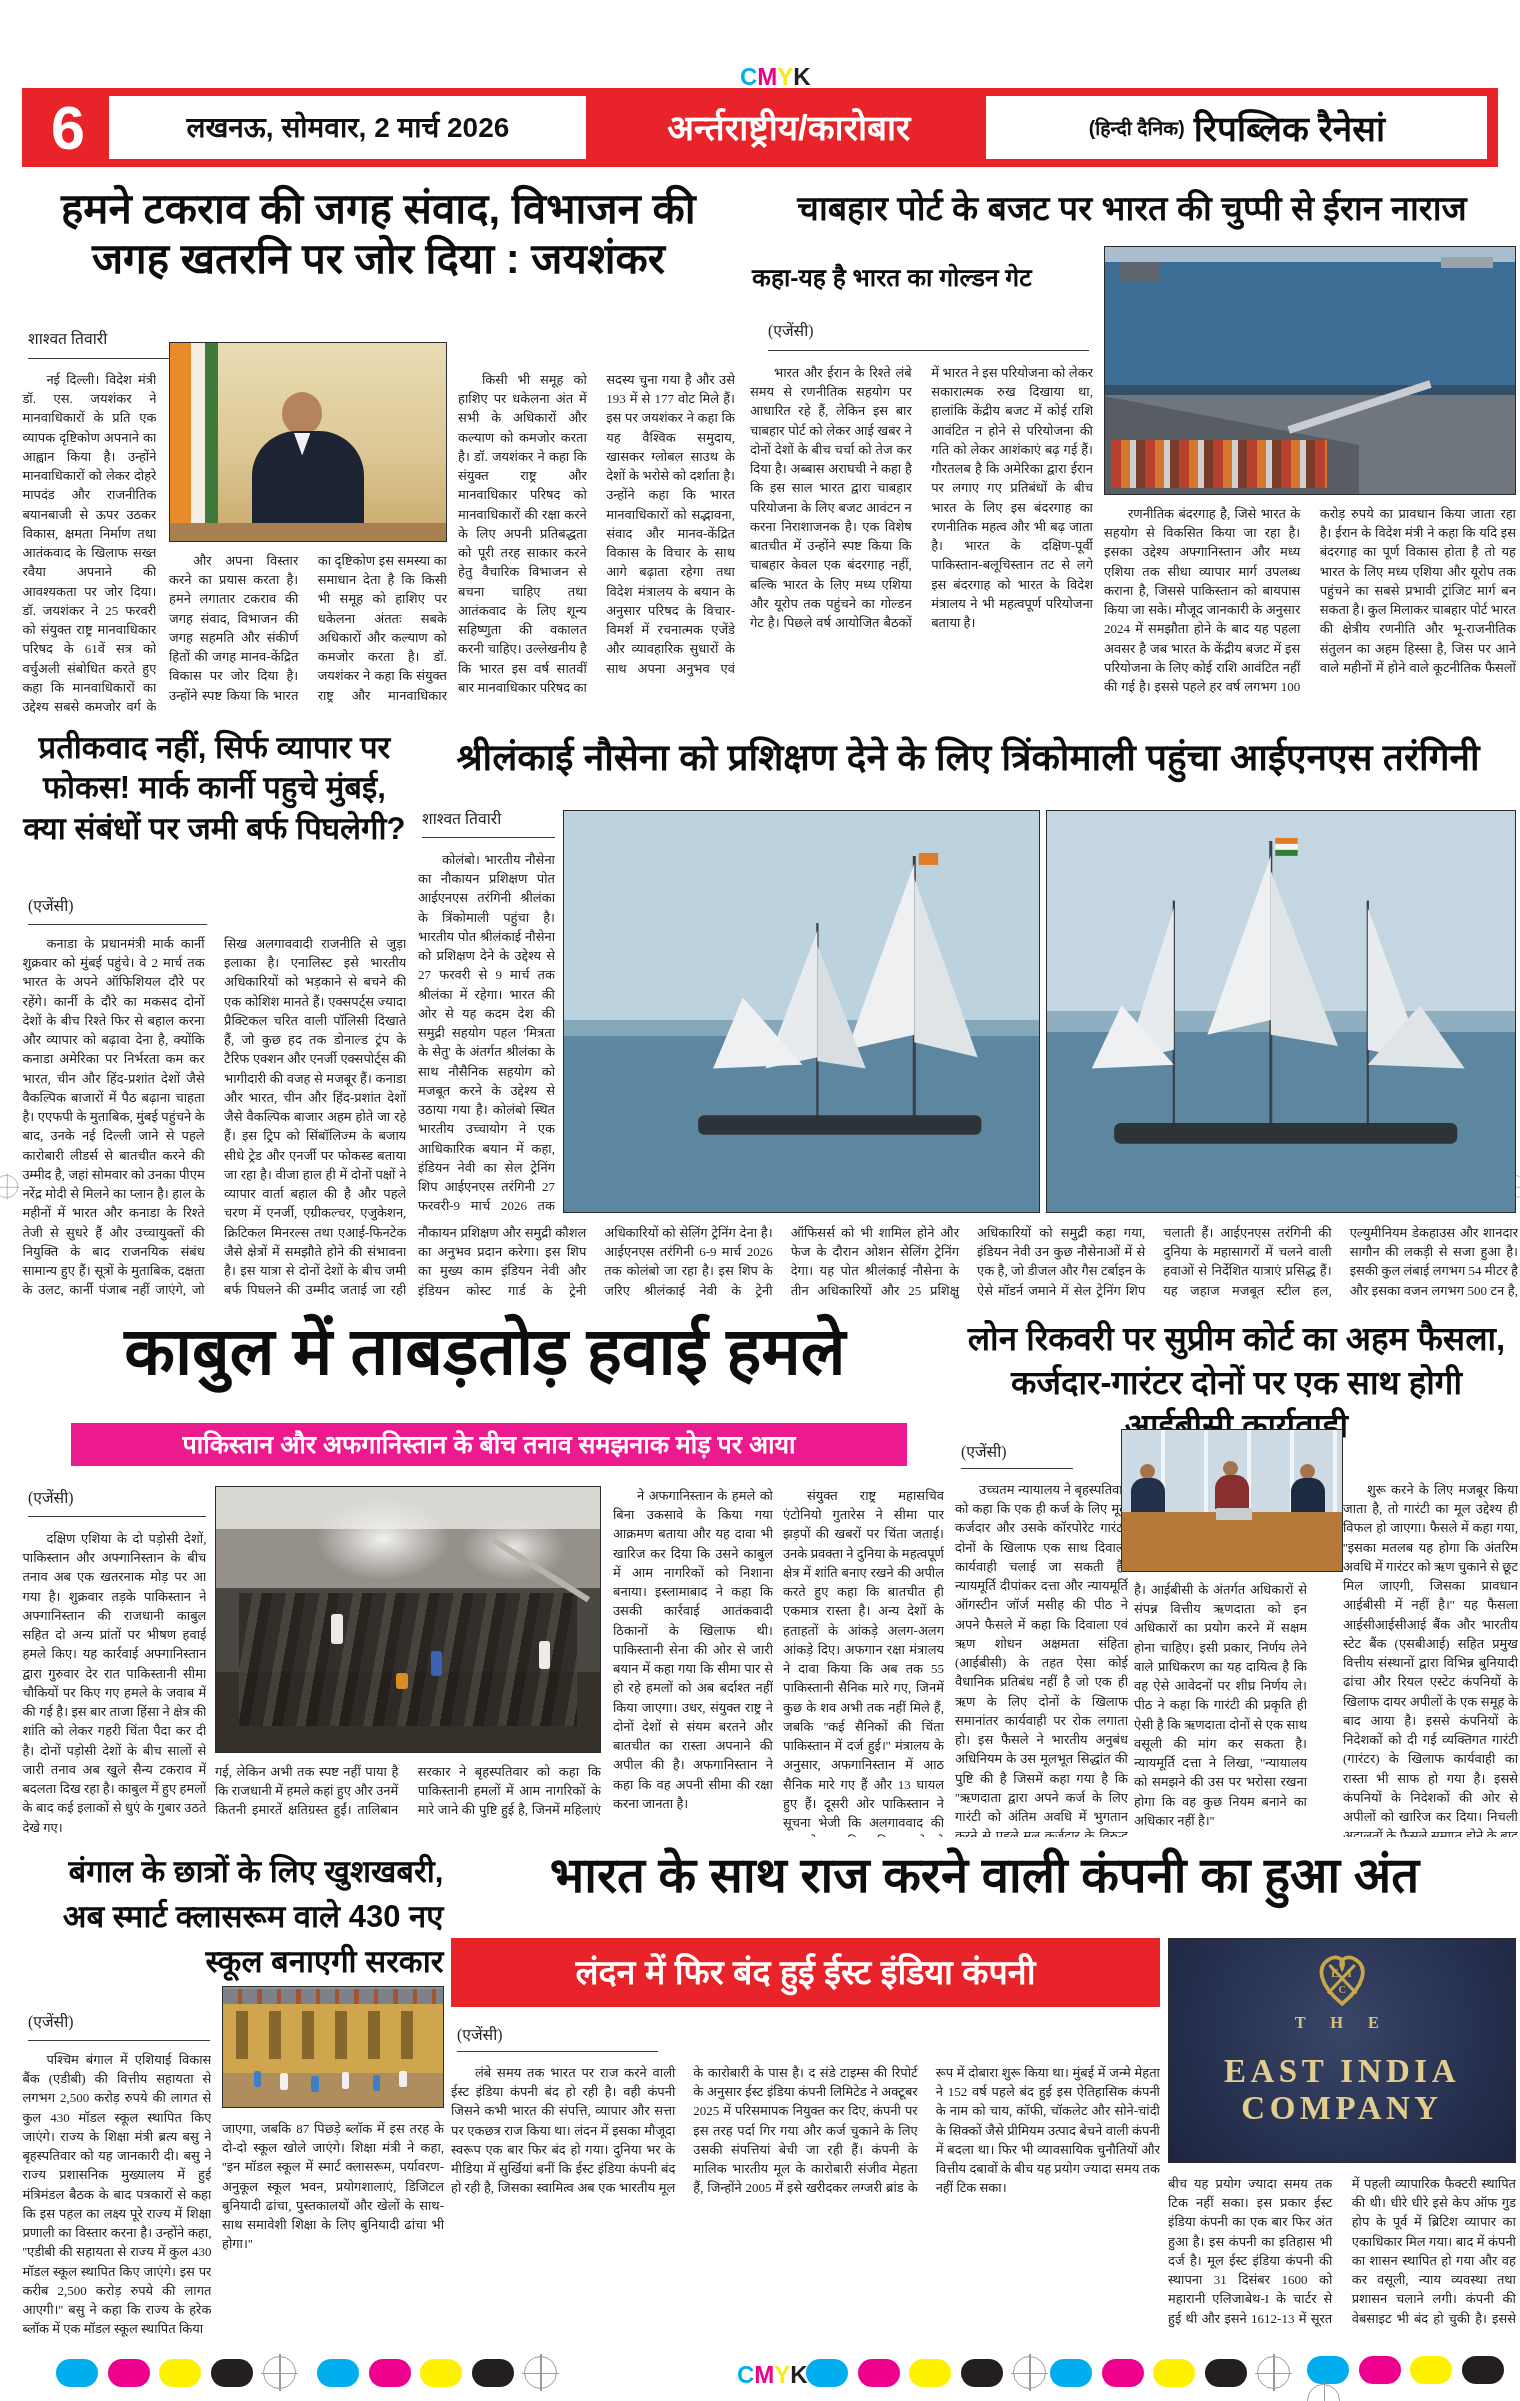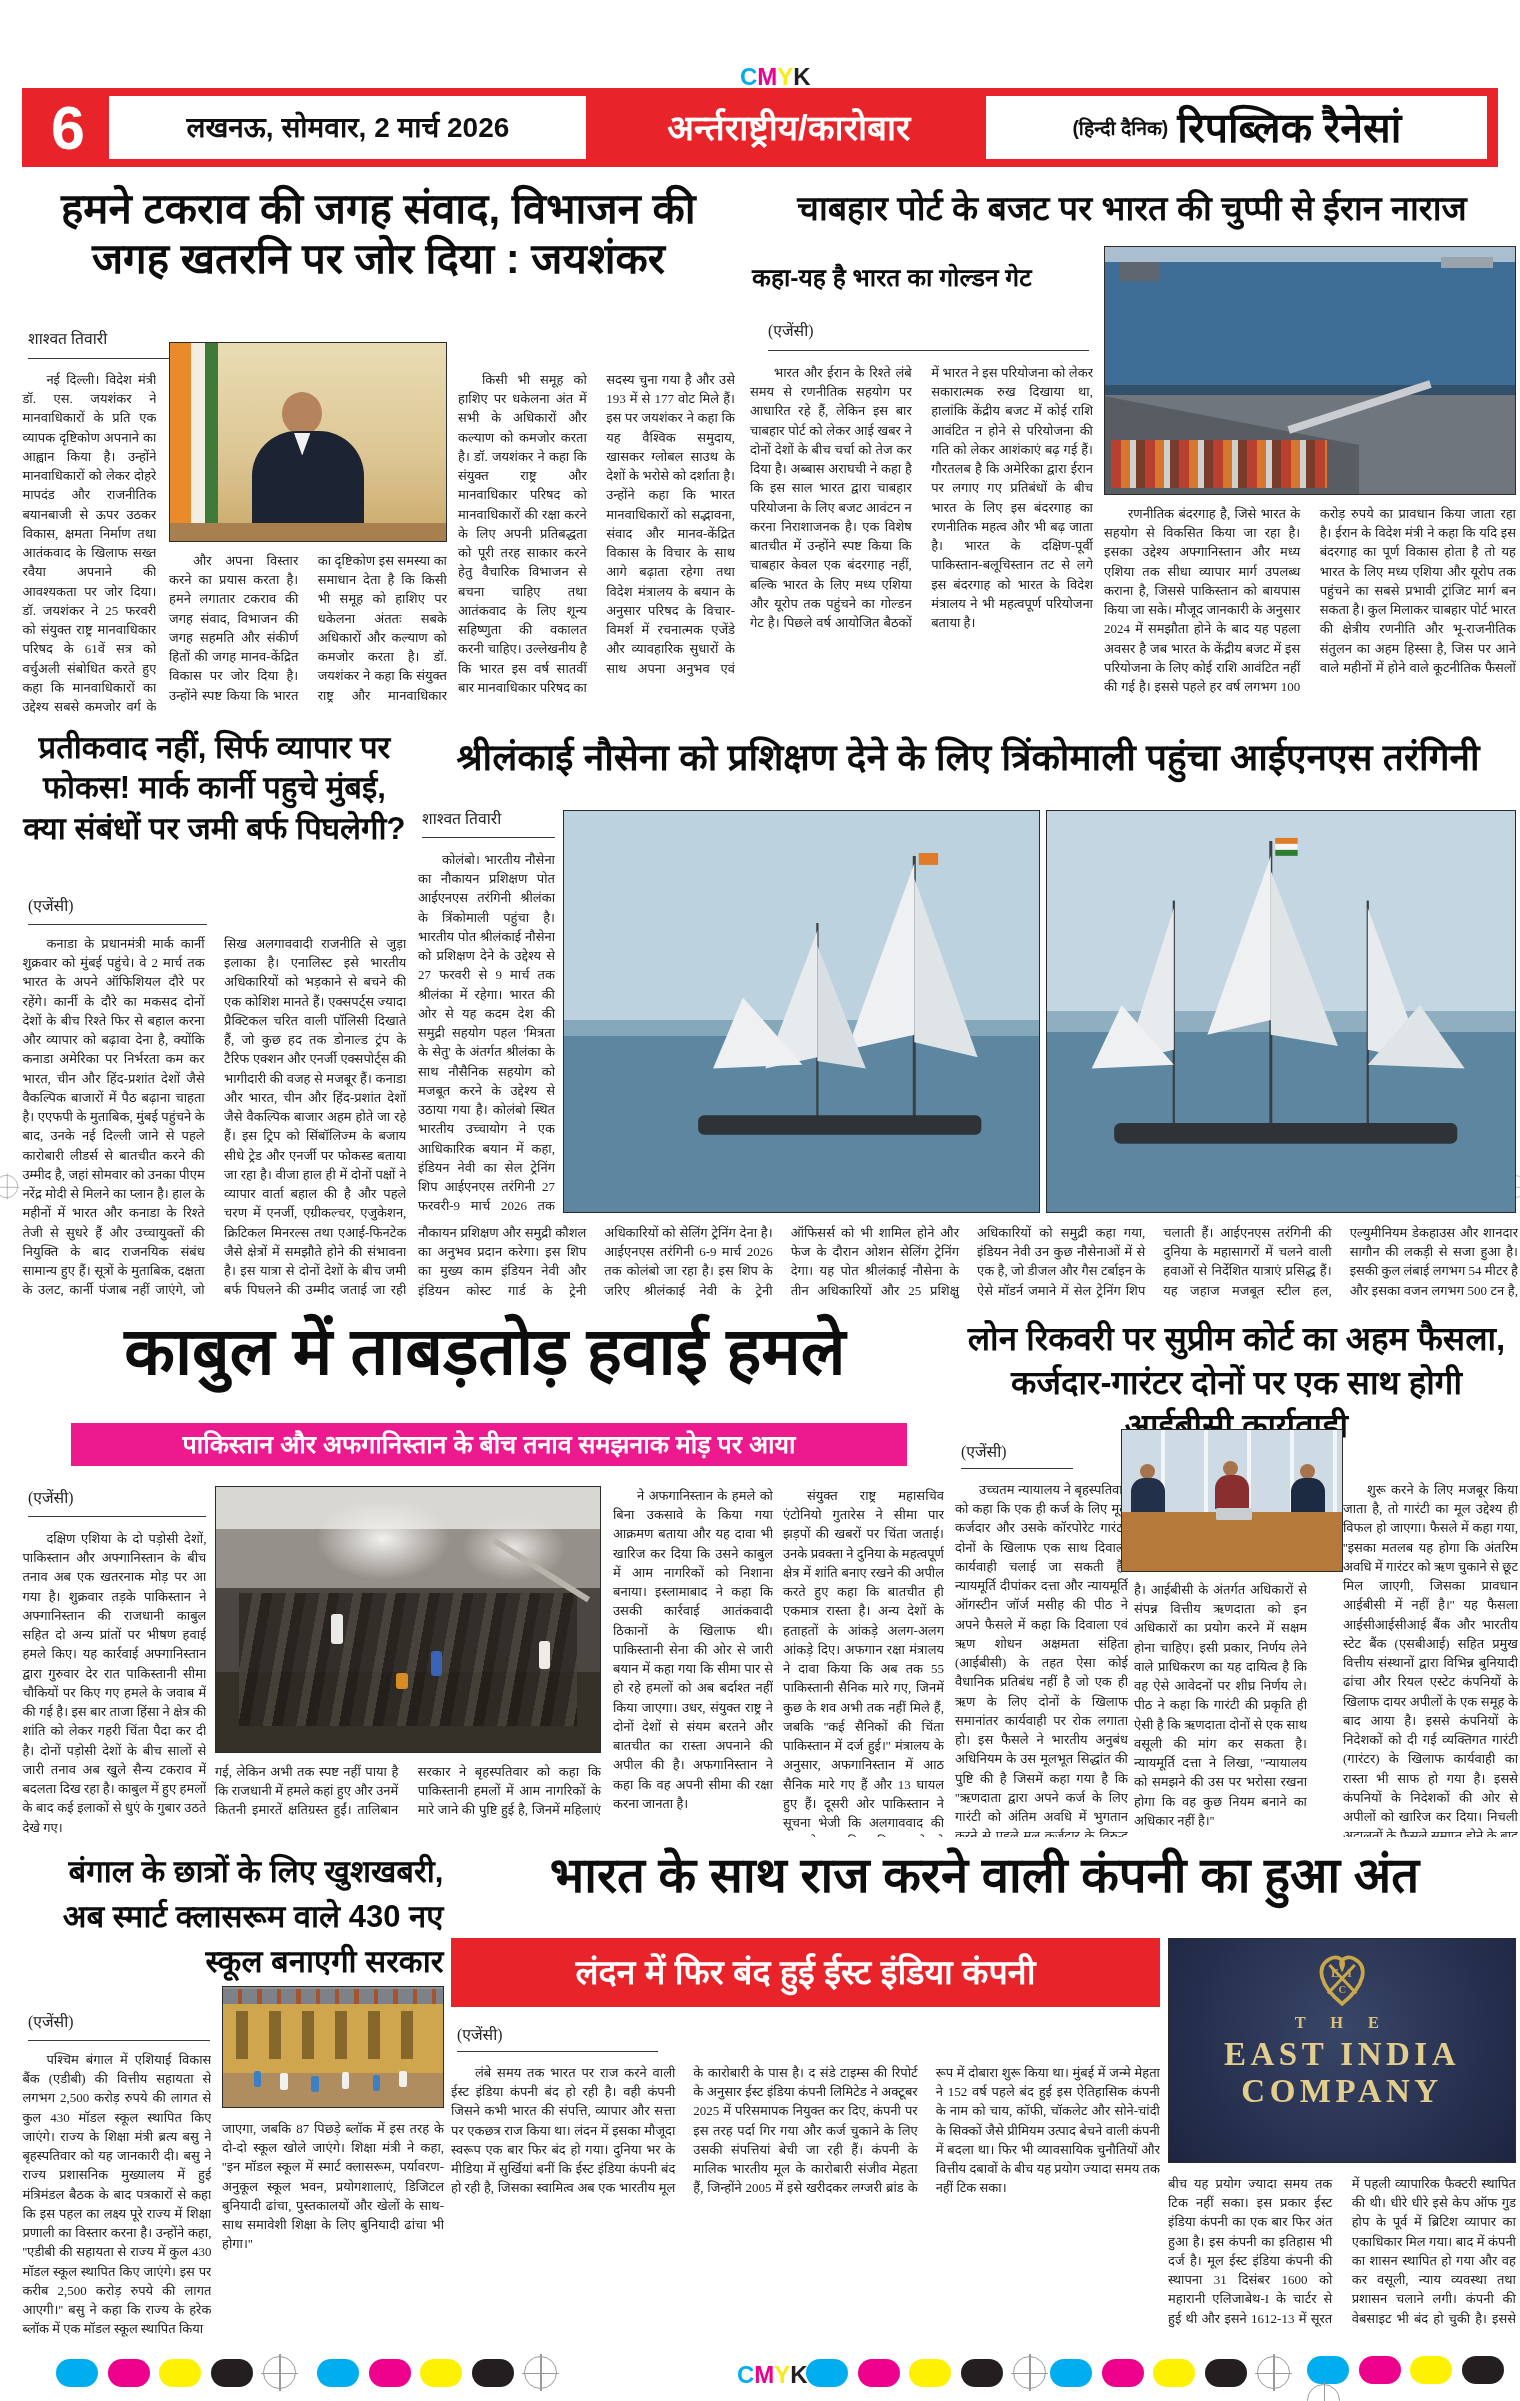--- a/index.html
+++ b/index.html
@@ -38,21 +38,21 @@
   <div class="abs cmyk-word" style="left:740px;top:63px;"><span class="c">C</span><span class="m">M</span><span class="y">Y</span><span class="k">K</span></div>
 
   <div class="abs redbar" style="left:22.4px;top:88px;width:1476px;height:79px;">
     <div class="abs sans white" style="left:12px;top:1.5px;width:67px;font-size:61px;font-weight:bold;text-align:center;line-height:76px;">6</div>
     <div class="abs" style="left:87px;top:8.2px;width:477px;height:63px;background:#fff;">
       <div class="sans" style="font-size:28px;font-weight:bold;text-align:center;line-height:63px;color:#111;">लखनऊ, सोमवार, 2 मार्च 2026</div>
     </div>
     <div class="abs sans white" style="left:571px;top:0;width:391px;font-size:35px;font-weight:bold;text-align:center;line-height:79px;">अर्न्तराष्ट्रीय/कारोबार</div>
     <div class="abs" style="left:964px;top:8.2px;width:501px;height:63px;background:#fff;text-align:center;line-height:63px;white-space:nowrap;">
       <span class="sans" style="font-size:19.4px;font-weight:bold;color:#111;vertical-align:middle;">(हिन्दी दैनिक)</span>
-      <span class="sans" style="font-size:41px;font-weight:bold;color:#0d0d0d;vertical-align:middle;margin-left:6px;">रिपब्लिक रैनेसां</span>
+      <span class="sans" style="font-size:35px;font-weight:bold;color:#0d0d0d;vertical-align:middle;margin-left:6px;">रिपब्लिक रैनेसां</span>
     </div>
   </div>
 
   <div class="abs" style="left:-10.4px;top:1170px;transform:scale(0.7);"><span class="regmark"></span></div>
   <div class="abs" style="left:1498px;top:1170px;transform:scale(0.7);"><span class="regmark"></span></div>
 
   <div class="abs headline" style="left:22.4px;top:184px;width:712px;font-size:42px;">हमने टकराव की जगह संवाद, विभाजन की जगह खतरनि पर जोर दिया : जयशंकर</div>
   <div class="abs byline byline-rule" style="left:28px;top:327px;width:224px;padding-bottom:9px;">शाश्वत तिवारी</div>
   <div class="abs bodytext" style="left:22.4px;top:370px;width:134px;height:343px;">नई दिल्ली। विदेश मंत्री डॉ. एस. जयशंकर ने मानवाधिकारों के प्रति एक व्यापक दृष्टिकोण अपनाने का आह्वान किया है। उन्होंने मानवाधिकारों को लेकर दोहरे मापदंड और राजनीतिक बयानबाजी से ऊपर उठकर विकास, क्षमता निर्माण तथा आतंकवाद के खिलाफ सख्त रवैया अपनाने की आवश्यकता पर जोर दिया। डॉ. जयशंकर ने 25 फरवरी को संयुक्त राष्ट्र मानवाधिकार परिषद के 61वें सत्र को वर्चुअली संबोधित करते हुए कहा कि मानवाधिकारों का उद्देश्य सबसे कमजोर वर्ग के लोगों के दैनिक जीवन में ठोस सुधार लाना होना चाहिए।</div>
   <div class="photo" style="left:169px;top:342px;width:278px;height:200px;background:linear-gradient(180deg,#e9dcb4 0%,#ddc795 55%,#caa96a 100%);">
@@ -177,21 +177,21 @@
   <div class="photo" style="left:1168px;top:1938px;width:348px;height:225px;background:radial-gradient(circle at 50% 40%,#3a4668 0%,#273150 60%,#1d2540 100%);font-family:'Liberation Serif','DejaVu Serif',serif;">
     <svg width="345" height="66" viewBox="0 0 463 88" style="display:block;margin:4.5px auto 0;">
       <path d="M231 80 C200 55 196 30 214 20 C226 14 236 22 231 32 C226 22 236 14 248 20 C266 30 262 55 231 80 Z" fill="none" stroke="#c9a84c" stroke-width="5"></path>
       <line x1="214" y1="28" x2="250" y2="66" stroke="#c9a84c" stroke-width="4"></line>
       <line x1="248" y1="28" x2="212" y2="66" stroke="#c9a84c" stroke-width="4"></line>
       <text x="216" y="44" fill="#c9a84c" font-size="16" font-weight="bold">E</text>
       <text x="238" y="44" fill="#c9a84c" font-size="16" font-weight="bold">I</text>
       <text x="226" y="66" fill="#c9a84c" font-size="14" font-weight="bold">C</text>
     </svg>
     <div style="text-align:center;color:#d9c07a;font-size:16.4px;letter-spacing:10.4px;margin-top:3px;font-weight:bold;">T H E</div>
-    <div style="text-align:center;color:#e3cd8d;font-size:33px;letter-spacing:4.5px;margin-top:3px;font-weight:bold;">EAST INDIA</div>
+    <div style="text-align:center;color:#e3cd8d;font-size:33px;letter-spacing:4.5px;margin-top:20px;font-weight:bold;">EAST INDIA</div>
     <div style="text-align:center;color:#e3cd8d;font-size:33px;letter-spacing:4.5px;font-weight:bold;">COMPANY</div>
   </div>
   <div class="abs byline byline-rule" style="left:457px;top:2023px;width:201px;padding-bottom:6px;">(एजेंसी)</div>
   <div class="abs bodytext cols3" style="left:451px;top:2063px;width:709px;height:279px;">लंबे समय तक भारत पर राज करने वाली ईस्ट इंडिया कंपनी बंद हो रही है। वही कंपनी जिसने कभी भारत की संपत्ति, व्यापार और सत्ता पर एकछत्र राज किया था। लंदन में इसका मौजूदा स्वरूप एक बार फिर बंद हो गया। दुनिया भर के मीडिया में सुर्खियां बनीं कि ईस्ट इंडिया कंपनी बंद हो रही है, जिसका स्वामित्व अब एक भारतीय मूल के कारोबारी के पास है। द संडे टाइम्स की रिपोर्ट के अनुसार ईस्ट इंडिया कंपनी लिमिटेड ने अक्टूबर 2025 में परिसमापक नियुक्त कर दिए, कंपनी पर इस तरह पर्दा गिर गया और कर्ज चुकाने के लिए उसकी संपत्तियां बेची जा रही हैं। कंपनी के मालिक भारतीय मूल के कारोबारी संजीव मेहता हैं, जिन्होंने 2005 में इसे खरीदकर लग्जरी ब्रांड के रूप में दोबारा शुरू किया था। मुंबई में जन्मे मेहता ने 152 वर्ष पहले बंद हुई इस ऐतिहासिक कंपनी के नाम को चाय, कॉफी, चॉकलेट और सोने-चांदी के सिक्कों जैसे प्रीमियम उत्पाद बेचने वाली कंपनी में बदला था। फिर भी व्यावसायिक चुनौतियों और वित्तीय दबावों के बीच यह प्रयोग ज्यादा समय तक नहीं टिक सका।</div>
   <div class="abs bodytext cols2" style="left:1168px;top:2174px;width:348px;height:169px;text-indent:0;">बीच यह प्रयोग ज्यादा समय तक टिक नहीं सका। इस प्रकार ईस्ट इंडिया कंपनी का एक बार फिर अंत हुआ है। इस कंपनी का इतिहास भी दर्ज है। मूल ईस्ट इंडिया कंपनी की स्थापना 31 दिसंबर 1600 को महारानी एलिजाबेथ-I के चार्टर से हुई थी और इसने 1612-13 में सूरत में पहली व्यापारिक फैक्टरी स्थापित की थी। धीरे धीरे इसे केप ऑफ गुड होप के पूर्व में ब्रिटिश व्यापार का एकाधिकार मिल गया। बाद में कंपनी का शासन स्थापित हो गया और वह कर वसूली, न्याय व्यवस्था तथा प्रशासन चलाने लगी। कंपनी की वेबसाइट भी बंद हो चुकी है। इससे जुड़ी अन्य इकाइयां भी समेटी जा रही हैं। उस समय इसे औपनिवेशिक इतिहास पर प्रतीकात्मक पलटवार के रूप में देखा गया था, जिसे आज भी भारतीयों को व्यापक शोषण और दमन के लिए याद किया जाता है।</div>
 
   <div class="abs" style="left:0;top:2356px;width:1520px;height:37px;">
     <div class="abs" style="left:56px;top:0;"><span class="pill pc"></span><span class="pill pm"></span><span class="pill py"></span><span class="pill pk"></span><span class="regmark"></span></div>
     <div class="abs" style="left:317px;top:0;"><span class="pill pc"></span><span class="pill pm"></span><span class="pill py"></span><span class="pill pk"></span><span class="regmark"></span></div>
     <div class="abs cmyk-word" style="left:737px;top:4.5px;"><span class="c">C</span><span class="m">M</span><span class="y">Y</span><span class="k">K</span></div>

